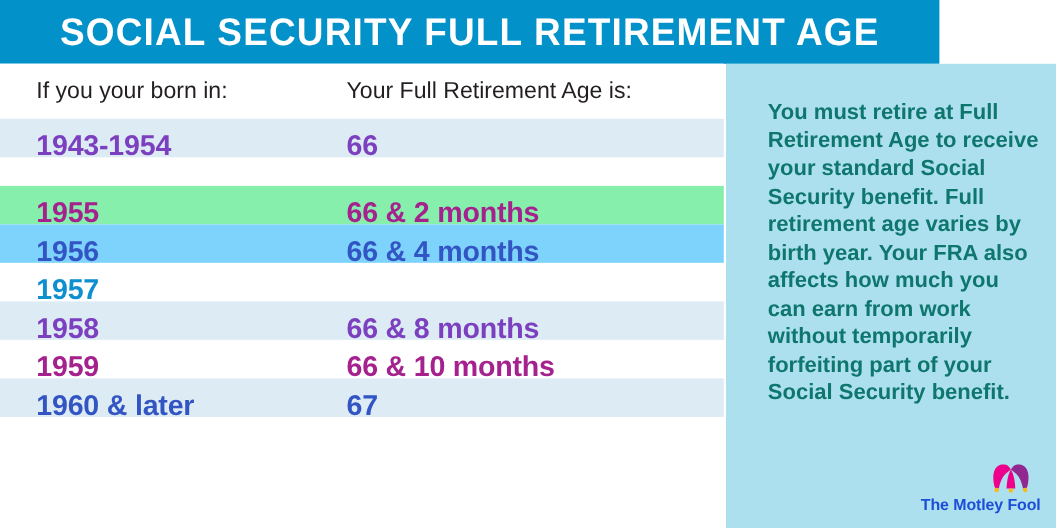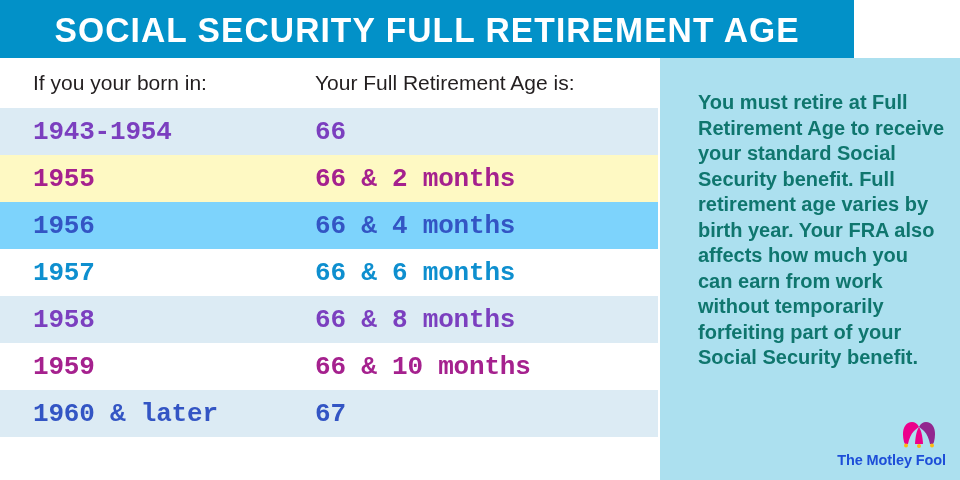--- a/index.html
+++ b/index.html
@@ -63,23 +63,22 @@
     color: #231f20;
     font-size: 21px;
     font-weight: normal;
     white-space: nowrap;
   }
   .th.col1 { left: 33px; }
   .th.col2 { left: 315px; }
 
   .row {
     position: relative;
-    height: 47px;
+    height: 35px;
     width: 658px;
-    font-family: Liberation Mono, monospace;
   }
   .row.shaded { background: #dcebf4; }
   .row.plain  { background: #ffffff; }
 
   .cell {
     position: absolute;
     top: 9px;
     font-size: 26px;
     font-weight: bold;
     white-space: nowrap;
@@ -148,33 +147,32 @@
     <div class="table-head">
       <div class="th col1" style="color: rgb(35, 31, 32);">If you your born in:</div>
       <div class="th col2" style="color: rgb(35, 31, 32);">Your Full Retirement Age is:</div>
     </div>
 
     <div class="row shaded" style="background: rgb(220, 235, 244);">
       <div class="cell c1" style="color: rgb(123, 63, 191);">1943-1954</div>
       <div class="cell c2" style="color: rgb(123, 63, 191);">66</div>
     </div>
 
-    <div class="row plain" style="background: #fef9c3;">
+    <div class="row plain" style="background: #86efac; margin-top: 26px;">
       <div class="cell c1" style="color: rgb(165, 33, 142);">1955</div>
       <div class="cell c2" style="color: rgb(165, 33, 142);">66 &amp; 2 months</div>
     </div>
 
     <div class="row shaded" style="background: #7dd3fc;">
       <div class="cell c1" style="color: rgb(51, 85, 196);">1956</div>
       <div class="cell c2" style="color: rgb(51, 85, 196);">66 &amp; 4 months</div>
     </div>
 
     <div class="row plain" style="background: rgb(255, 255, 255);">
       <div class="cell c1" style="color: rgb(14, 143, 207);">1957</div>
-      <div class="cell c2" style="color: rgb(14, 143, 207);">66 &amp; 6 months</div>
     </div>
 
     <div class="row shaded" style="background: rgb(220, 235, 244);">
       <div class="cell c1" style="color: rgb(123, 63, 191);">1958</div>
       <div class="cell c2" style="color: rgb(123, 63, 191);">66 &amp; 8 months</div>
     </div>
 
     <div class="row plain" style="background: rgb(255, 255, 255);">
       <div class="cell c1" style="color: rgb(165, 33, 142);">1959</div>
       <div class="cell c2" style="color: rgb(165, 33, 142);">66 &amp; 10 months</div>

